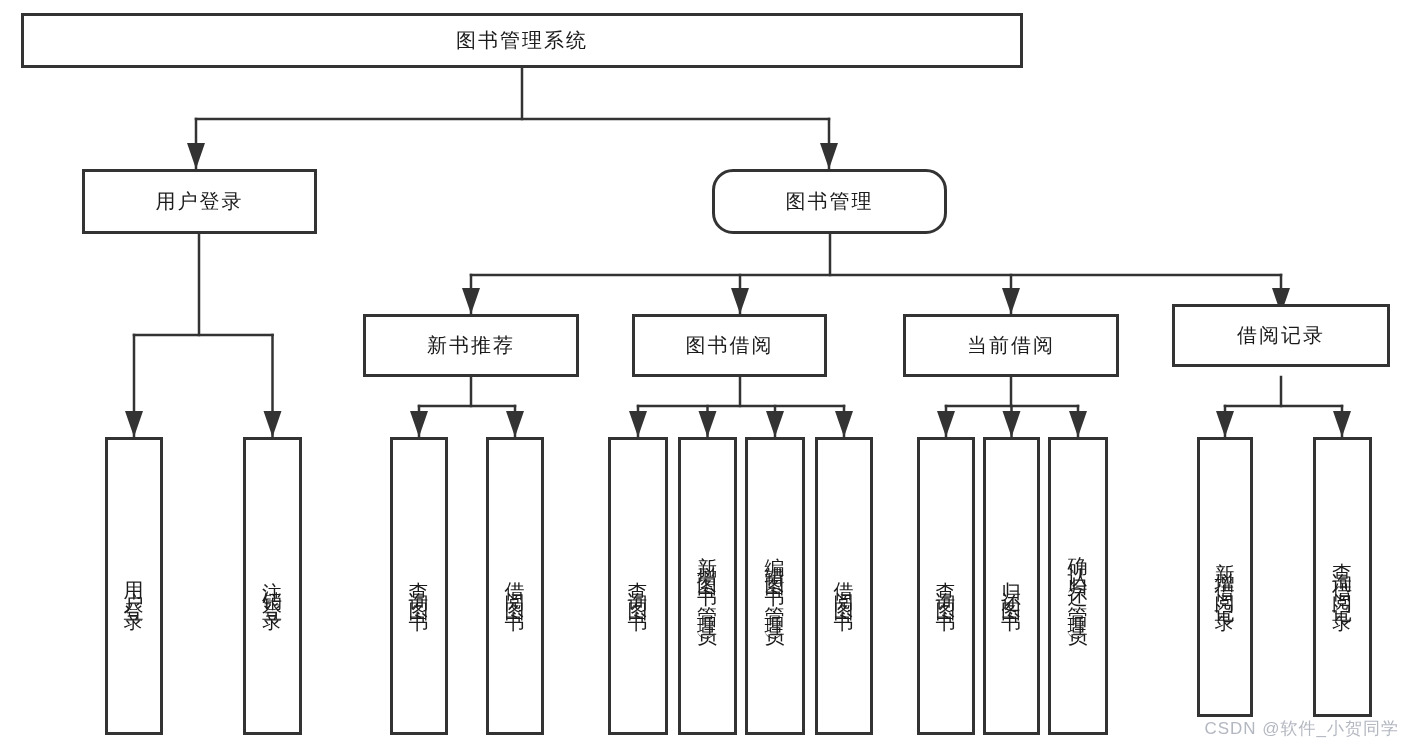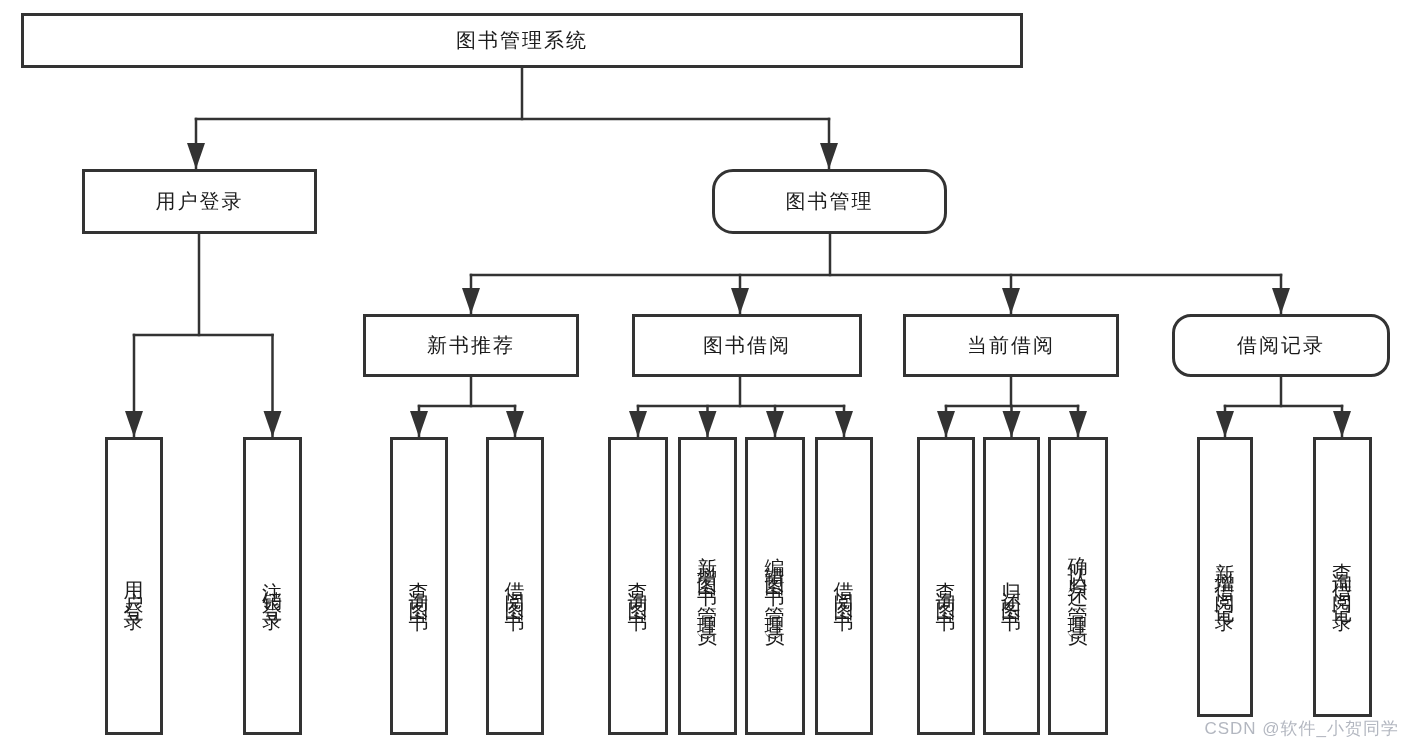--- a/index.html
+++ b/index.html
@@ -125,27 +125,27 @@
   <div class="node h" style="left:82px; top:169px; width:235px; height:65px;">
     <span class="label">用户登录</span>
   </div>
   <div class="node h" style="left:712px; top:169px; width:235px; height:65px;border-radius:21px;">
     <span class="label">图书管理</span>
   </div>
 
   <div class="node h" style="left:363px; top:314px; width:216px; height:63px;">
     <span class="label">新书推荐</span>
   </div>
-  <div class="node h" style="left:632px; top:314px; width:230px; height:63px;">
+  <div class="node h" style="left:632px; top:314px; width:195px; height:63px;">
     <span class="label">图书借阅</span>
   </div>
   <div class="node h" style="left:903px; top:314px; width:216px; height:63px;">
     <span class="label">当前借阅</span>
   </div>
-  <div class="node h" style="left:1172px; top:314px; width:218px; height:63px;border-radius:19px;">
+  <div class="node h" style="left:1172px; top:304px; width:218px; height:63px;">
     <span class="label">借阅记录</span>
   </div>
 
   <div class="node v" style="left:105px; top:437px; width:58px; height:298px;">
     <span class="label">用户登录</span>
   </div>
   <div class="node v" style="left:243px; top:437px; width:59px; height:298px;">
     <span class="label">注销登录</span>
   </div>
 

